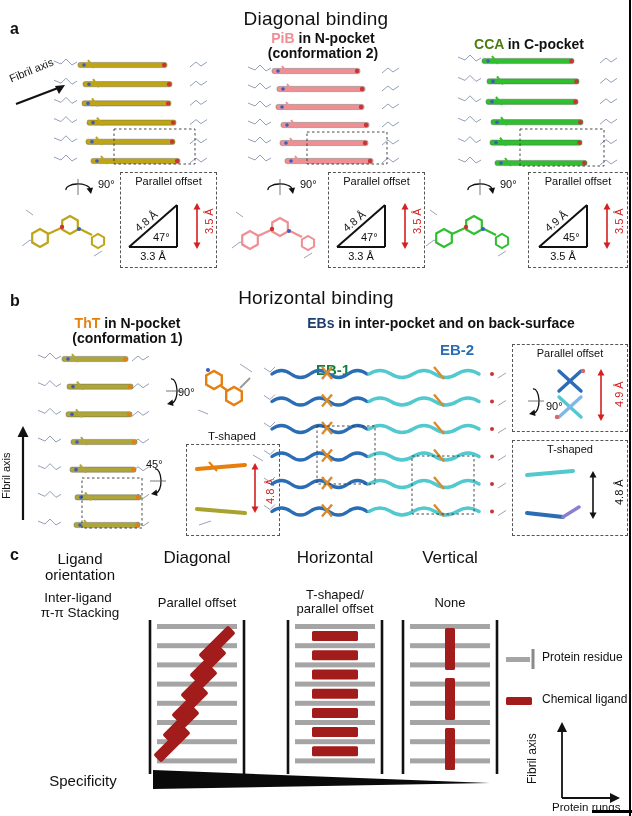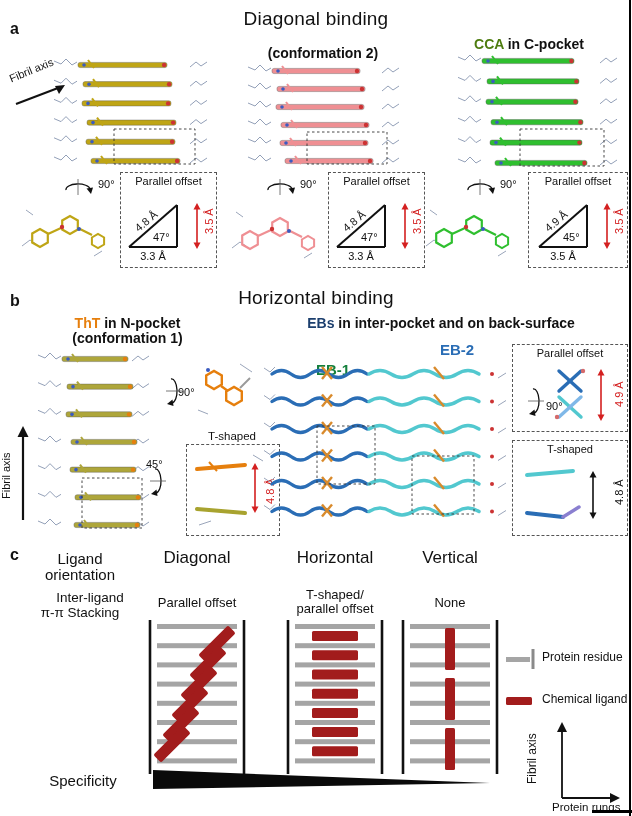--- a/index.html
+++ b/index.html
@@ -101,20 +101,21 @@
           <line x1="76" y1="19" x2="76" y2="55" stroke="#d42020" stroke-width="1.6"></line>
           <path d="M76 14 l-3.5 6.5 h7 z" fill="#d42020"></path>
           <path d="M76 60 l-3.5 -6.5 h7 z" fill="#d42020"></path>
         </svg></div>
     <span class="abs s11 ctr" style="left:4px;top:42px;width:42px;transform:rotate(-40deg)">4.8 Å</span>
     <span class="abs s11" style="left:32px;top:58px">47°</span>
     <span class="abs s11 ctr" style="left:8px;top:77px;width:48px">3.3 Å</span>
     <span class="abs s11 vtext" style="right: 1px; top: 24px; height: 48px; color: rgb(212, 32, 32);">3.5 Å</span>
   </div>
 
+  <div class="abs h ctr" style="left:228px;width:190px;top:30px"><span class="lig" style="color: rgb(239, 143, 147);">PiB</span><span> in N-pocket</span></div>
   <div class="abs h ctr" style="left:228px;width:190px;top:45px">(conformation 2)</div>
   <div class="abs" style="left:246px;top:62px"><svg width="160" height="106" viewBox="0 0 160 106" xmlns="http://www.w3.org/2000/svg">
         <path d="M2 5 l7 3 l5 -5 l6 6 l5 -3" stroke="#93a0b8" stroke-width="1" fill="none"></path>
         <path d="M136 11 l6 -5 l5 4 l6 -4" stroke="#93a0b8" stroke-width="1" fill="none"></path>
         <rect x="26" y="6.4" width="88" height="5.2" rx="2" fill="#ef8f93" stroke="#555" stroke-width="0.4"></rect>
         <line x1="36" y1="4" x2="42" y2="12" stroke="#ef8f93" stroke-width="2"></line>
         <circle cx="111" cy="9" r="2.2" fill="#cc3333"></circle>
         <circle cx="32" cy="9" r="1.8" fill="#3b5bc0"></circle>
         <path d="M2 23 l7 3 l5 -5 l6 6 l5 -3" stroke="#93a0b8" stroke-width="1" fill="none"></path>
         <path d="M136 29 l6 -5 l5 4 l6 -4" stroke="#93a0b8" stroke-width="1" fill="none"></path>
@@ -425,21 +426,21 @@
     <span class="abs s11 vtext" style="right:2px;top:28px;height:46px">4.8 Å</span>
   </div>
 
   <div class="abs plabel" style="left:10px;top:546px">c</div>
   <div class="abs s15 ctr" style="left:26px;width:108px;top:550px">Ligand</div>
   <div class="abs s15 ctr" style="left:26px;width:108px;top:566px">orientation</div>
   <div class="abs s17 ctr" style="left:145px;width:104px;top:548px">Diagonal</div>
   <div class="abs s17 ctr" style="left:283px;width:104px;top:548px">Horizontal</div>
   <div class="abs s17 ctr" style="left:398px;width:104px;top:548px">Vertical</div>
 
-  <div class="abs s135 ctr" style="left:36px;width:108px;top:590px">Inter-ligand</div>
+  <div class="abs s135 ctr" style="left:24px;width:108px;top:590px">Inter-ligand</div>
   <div class="abs s135 ctr" style="left:26px;width:108px;top:605px">π-π Stacking</div>
   <div class="abs s13 ctr" style="left:145px;width:104px;top:596px">Parallel offset</div>
   <div class="abs s13 ctr" style="left:283px;width:104px;top:588px">T-shaped/</div>
   <div class="abs s13 ctr" style="left:283px;width:104px;top:602px">parallel offset</div>
   <div class="abs s13 ctr" style="left:398px;width:104px;top:596px">None</div>
 
   <div class="abs" style="left:147px;top:620px"><svg width="100" height="154" viewBox="0 0 100 154" xmlns="http://www.w3.org/2000/svg">
         <line x1="3" y1="0" x2="3" y2="154" stroke="#111" stroke-width="2.6"></line>
         <line x1="97" y1="0" x2="97" y2="154" stroke="#111" stroke-width="2.6"></line>
         <rect x="10" y="4" width="80" height="5" fill="#a5a5a5"></rect>

